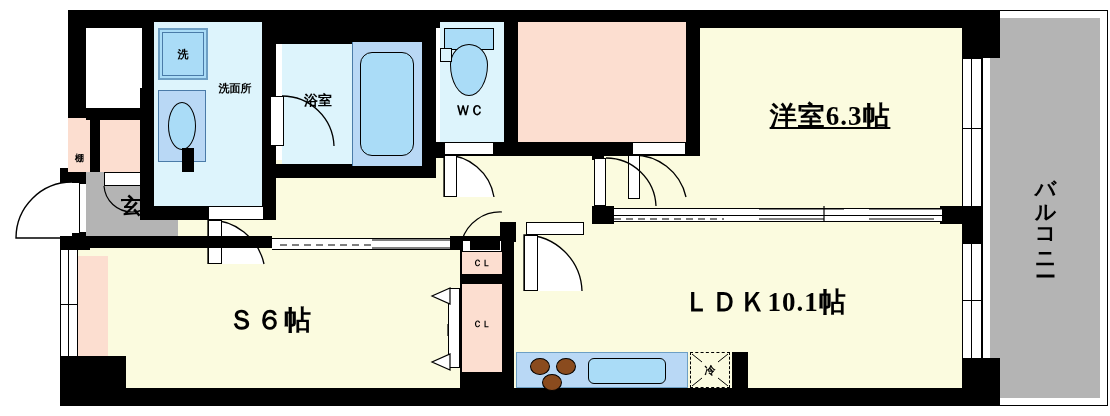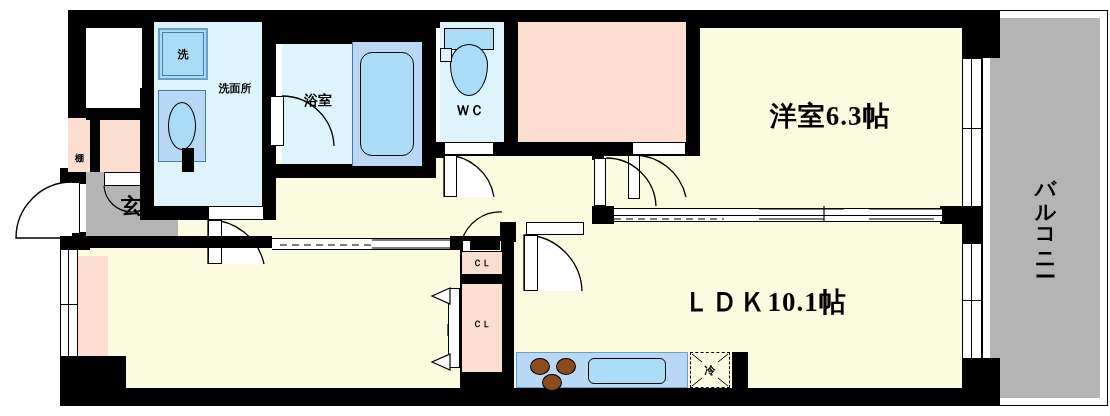--- a/index.html
+++ b/index.html
@@ -140,21 +140,21 @@
     <path d="M54 42 A54 54 0 0 0 0 0" fill="none" stroke="#000" stroke-width="1.3"></path>
   </svg>
   <div class="abs white" style="left:628px;top:155px;width:12px;height:44px;border:1.3px solid #000;"></div>
 
   <div class="abs wall" style="left:592px;top:148px;width:12px;height:12px;"></div>
   <div class="abs white" style="left:594px;top:158px;width:12px;height:48px;border:1.3px solid #000;"></div>
   <svg class="abs" style="left:606px;top:158px;width:52px;height:50px;">
     <path d="M0 0 A50 50 0 0 1 50 48" fill="none" stroke="#000" stroke-width="1.3"></path>
   </svg>
 
-  <div class="lbl lbl-big" style="left:720px;top:96px;width:220px;height:40px;">洋室6.3帖</div>
+  <div class="lbl lbl-big" style="left:720px;top:96px;width:220px;height:40px;text-decoration:underline;">洋室6.3帖</div>
 
   <div class="abs white" style="left:962px;top:58px;width:20px;height:148px;border-left:1.4px solid #000;border-right:1.4px solid #000;"></div>
   <div class="ln" style="left:962px;top:58px;width:20px;height:1.4px;"></div>
   <div class="ln" style="left:971px;top:58px;width:1.4px;height:148px;"></div>
   <div class="ln" style="left:962px;top:128px;width:20px;height:1.4px;"></div>
 
   <div class="abs wall" style="left:592px;top:206px;width:22px;height:18px;"></div>
   <div class="abs wall" style="left:940px;top:206px;width:24px;height:18px;"></div>
   <div class="abs white" style="left:614px;top:208px;width:328px;height:14px;border-top:1.3px solid #000;border-bottom:1.3px solid #000;"></div>
   <div class="ln" style="left:614px;top:215px;width:328px;height:1.3px;"></div>
@@ -189,20 +189,21 @@
   <div class="abs" style="left:690px;top:352px;width:40px;height:36px;border:1.3px dashed #000;background:#fbfbdf;"></div>
   <svg class="abs" style="left:690px;top:352px;width:40px;height:36px;">
     <line x1="2" y1="2" x2="12" y2="10" stroke="#000" stroke-width="1"></line>
     <line x1="38" y1="2" x2="28" y2="10" stroke="#000" stroke-width="1"></line>
     <line x1="2" y1="34" x2="12" y2="26" stroke="#000" stroke-width="1"></line>
     <line x1="38" y1="34" x2="28" y2="26" stroke="#000" stroke-width="1"></line>
   </svg>
   <div class="lbl lbl-xs" style="left:690px;top:358px;width:40px;height:24px;">冷</div>
   <div class="abs wall" style="left:732px;top:352px;width:16px;height:36px;"></div>
 
+  <div class="lbl lbl-big" style="left:200px;top:300px;width:140px;height:40px;">Ｓ６帖</div>
 
   <div class="abs closet" style="left:78px;top:256px;width:30px;height:100px;"></div>
 
   <div class="abs white" style="left:60px;top:248px;width:18px;height:110px;border-left:1.4px solid #000;border-right:1.4px solid #000;"></div>
   <div class="ln" style="left:68px;top:248px;width:1.4px;height:110px;"></div>
   <div class="ln" style="left:60px;top:304px;width:18px;height:1.4px;"></div>
 
   <div class="abs wall" style="left:60px;top:356px;width:66px;height:50px;"></div>
 
   <div class="abs wall" style="left:60px;top:236px;width:30px;height:14px;"></div>

